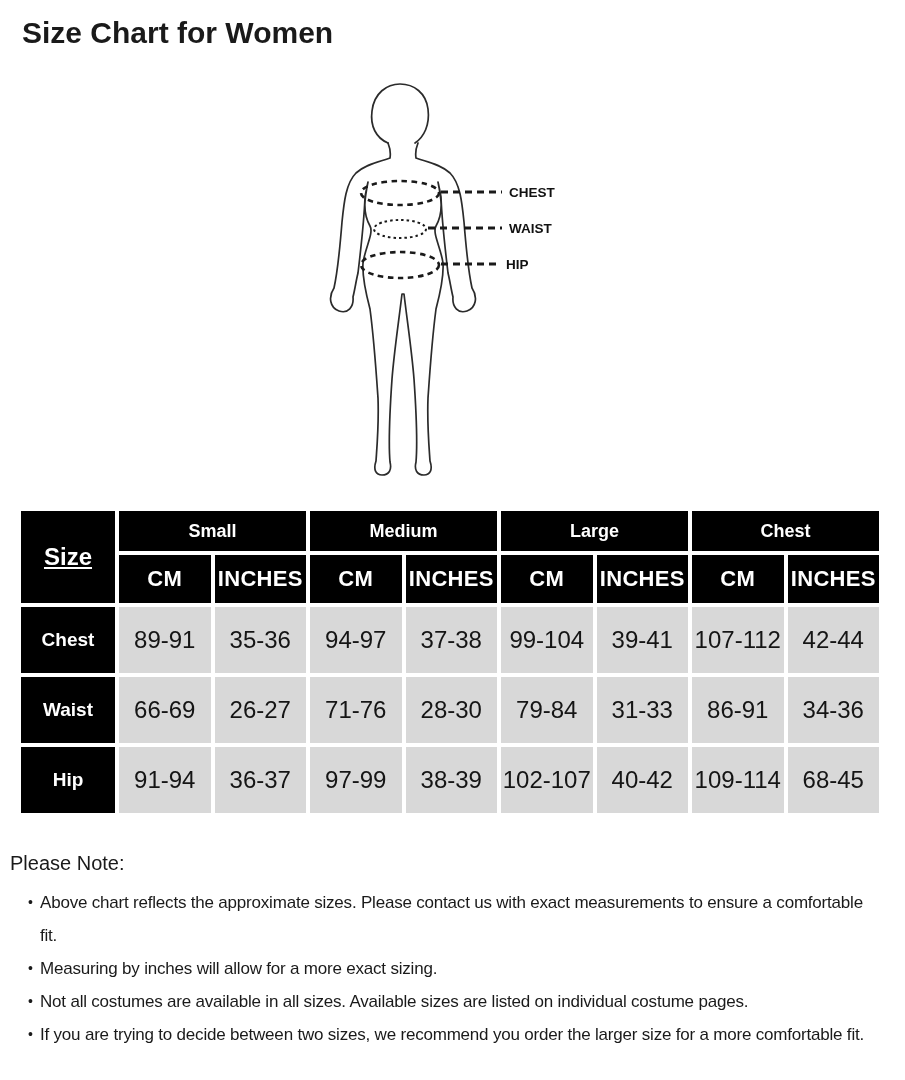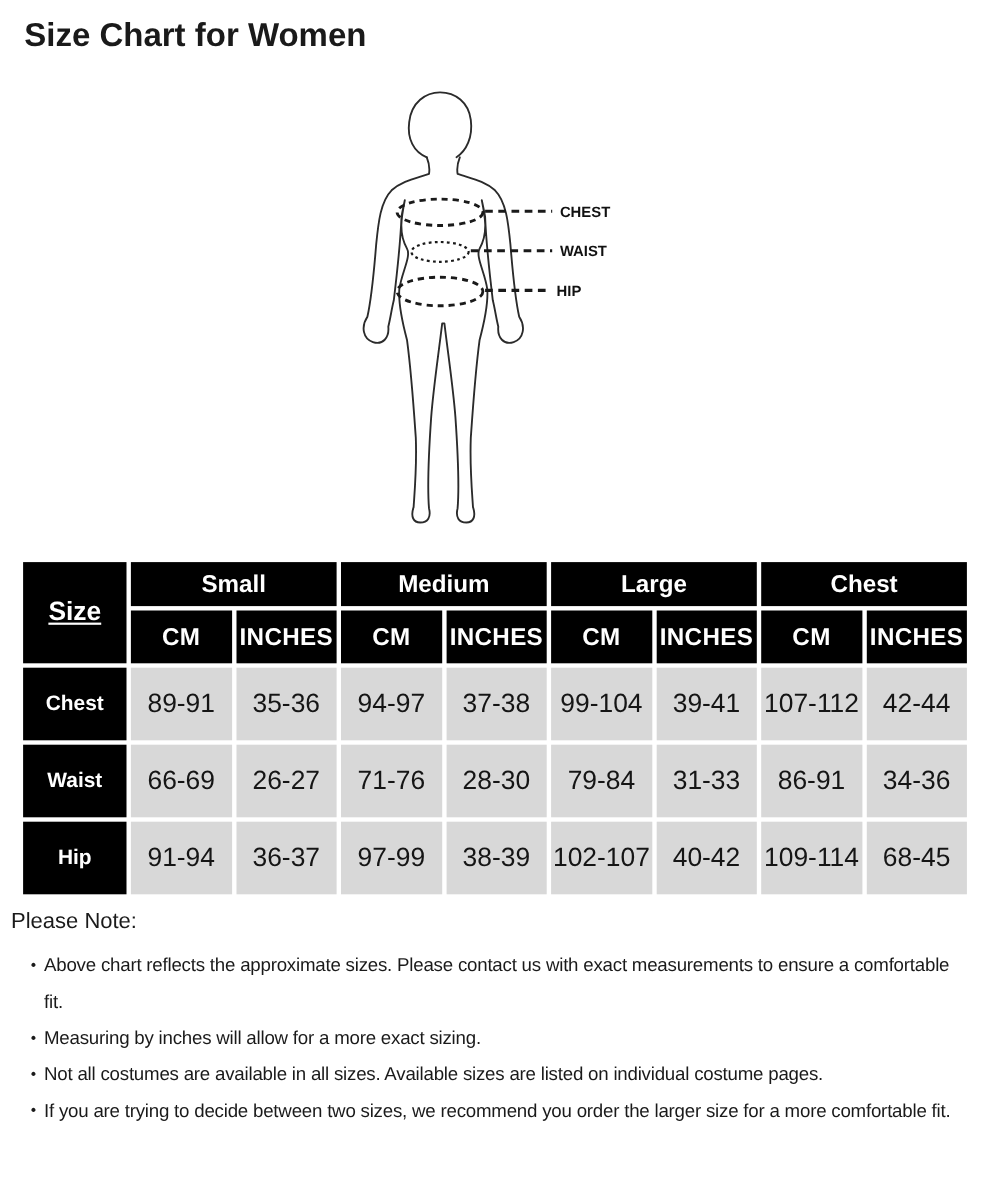--- a/index.html
+++ b/index.html
@@ -17,26 +17,26 @@
 
   table.size-table{
     border-collapse:separate;border-spacing:4px;
     table-layout:fixed;width:866px;margin:25px 0 0 17px;
   }
   table.size-table th,table.size-table td{
     text-align:center;vertical-align:middle;padding:0;
   }
   .hdr{background:#000000;color:#ffffff;font-weight:bold;}
   .hdr-corner{font-size:24px;text-decoration:underline;}
-  .hdr-group{font-size:22px;height:40px;}
+  .hdr-group{font-size:18px;height:40px;}
   .hdr-unit{font-size:22px;height:48px;letter-spacing:.3px;margin-left:20px;}
   .hdr-row{font-size:19px;}
   td.cell{background:#d8d8d8;color:#151515;font-size:24px;height:66px;}
 
-  .notes{margin:8px 14px 0 10px;}
+  .notes{margin:33px 14px 0 10px;}
   .notes-heading{font-size:20px;line-height:26px;font-weight:normal;color:#1a1a1a;margin:0;}
   ul.note-list{list-style:none;margin:10px 0 0 0;padding:0 0 0 18px;width:842px;}
   li.note-item{display:flex;font-size:17px;line-height:33px;color:#1a1a1a;letter-spacing:-0.2px;}
   li.note-item .bullet{flex:0 0 12px;font-size:14px;}
   li.note-item .note-text{flex:1;}
 </style>
 </head>
 <body>
 
 <h1 class="page-title">Size Chart for Women</h1>

